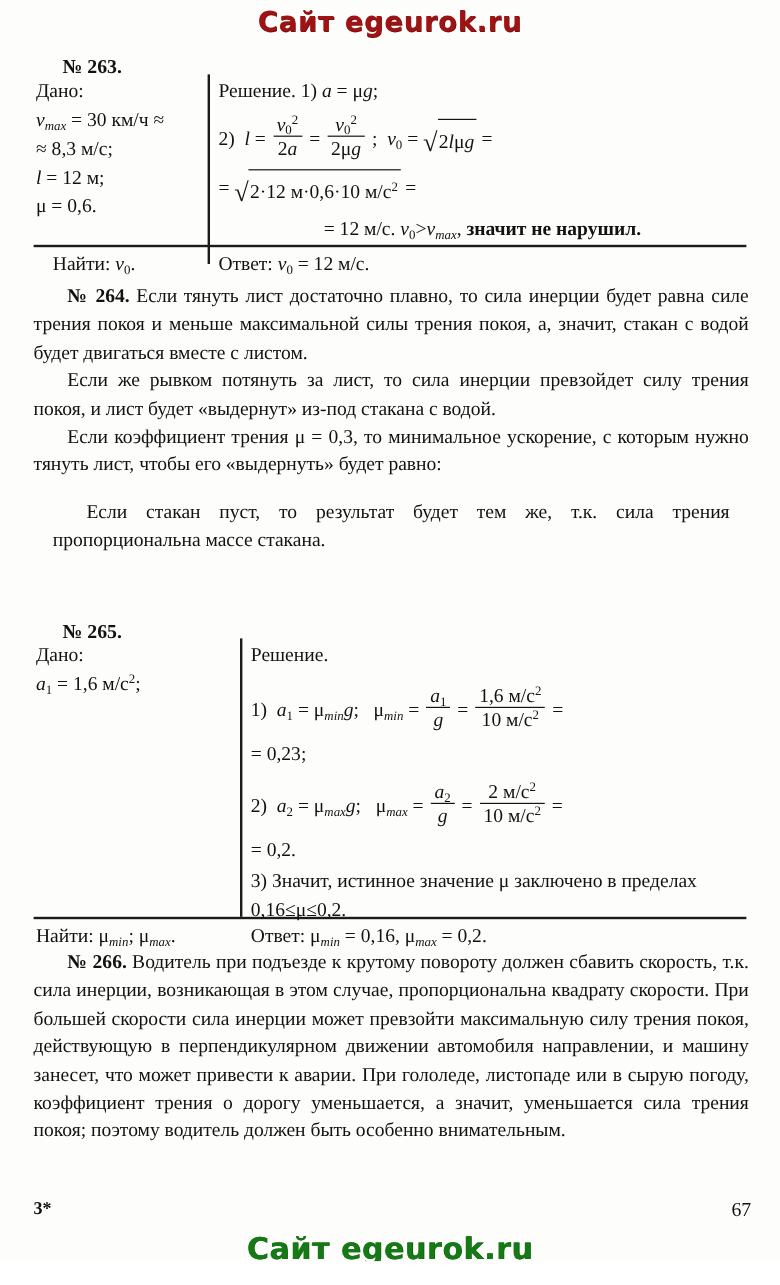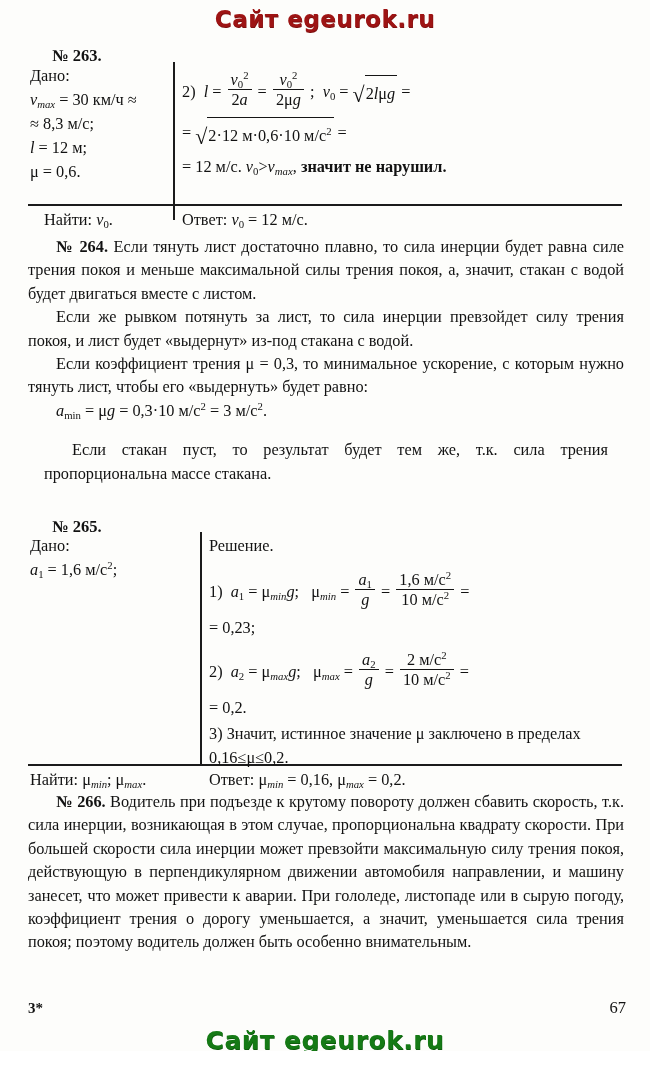--- a/index.html
+++ b/index.html
@@ -152,20 +152,24 @@
     <div class="given-line"><span class="it">l</span> = 12 м;</div>
     <div class="given-line">μ = 0,6.</div>
   </div>
 
   <div style="position:absolute; left:44px; top:208px;" class="given-line">
     <span>Найти:</span>
     <span class="it">v</span><sub>0</sub>.
   </div>
 
   <div style="position:absolute; left:182px; top:64px; width:440px;">
+    <div class="sol-line">
+      <span>Решение.</span>
+      1) <span class="it">a</span> = μ<span class="it">g</span>;
+    </div>
 
     <div class="eq-row" style="margin-top:6px;">
       2) &nbsp;<span class="it">l</span> =
       <span class="frac">
         <span class="num"><span class="it">v</span><sub>0</sub><sup>2</sup></span>
         <span class="den">2<span class="it">a</span></span>
       </span>
       =
       <span class="frac">
         <span class="num"><span class="it">v</span><sub>0</sub><sup>2</sup></span>
@@ -176,40 +180,37 @@
         <span class="sign">√</span><span class="under">2<span class="it">l</span>μ<span class="it">g</span></span>
       </span> =
     </div>
 
     <div class="eq-row" style="margin-top:4px;">
       = <span class="rad">
         <span class="sign">√</span><span class="under">2·12 м·0,6·10 м/с<sup>2</sup></span>
       </span> =
     </div>
 
-    <div class="sol-line" style="margin-top:2px;">
+    <div class="sol-line" style="margin-top:2px;text-align:center;">
       = 12 м/с. <span class="it">v</span><sub>0</sub>&gt;<span class="it">v</span><sub class="subit">max</sub>, <b>значит не нарушил.</b>
     </div>
   </div>
 
   <div style="position:absolute; left:182px; top:208px;" class="sol-line">
     <span>Ответ:</span>
     <span class="it">v</span><sub>0</sub> = 12 м/с.
   </div>
 
   <div style="position:absolute; left:28px; top:235px; width:596px;">
     <p class="body-text indent" style="margin:0;">
       <span class="prob-label">№ 264.</span>
       <span>Если тянуть лист достаточно плавно, то сила инерции будет равна силе трения покоя и меньше максимальной силы трения покоя, а, значит, стакан с водой будет двигаться вместе с листом.</span>
     </p>
     <p class="body-text indent" style="margin:0;">Если же рывком потянуть за лист, то сила инерции превзойдет силу трения покоя, и лист будет «выдернут» из-под стакана с водой.</p>
     <p class="body-text indent" style="margin:0;">Если коэффициент трения μ = 0,3, то минимальное ускорение, с которым нужно тянуть лист, чтобы его «выдернуть» будет равно:</p>
-    <p class="body-text" style="margin:0; padding-left:28px;">
-      <span class="it">a</span><sub>min</sub> = μ<span class="it">g</span> = 0,3·10 м/с<sup>2</sup> = 3 м/с<sup>2</sup>.
-    </p>
     <p class="body-text indent" style="margin:16px;">Если стакан пуст, то результат будет тем же, т.к. сила трения пропорциональна массе стакана.</p>
   </div>
 
   <div style="position:absolute; left:52px; top:517px;" class="numhead">№ 265.</div>
 
   <div class="divider vline" style="left:200px; top:532px; height:232px;"></div>
   <div class="divider hline" style="left:28px; top:764px; width:594px;"></div>
 
   <div style="position:absolute; left:30px; top:534px; width:165px;">
     <div class="given-line">Дано:</div>

